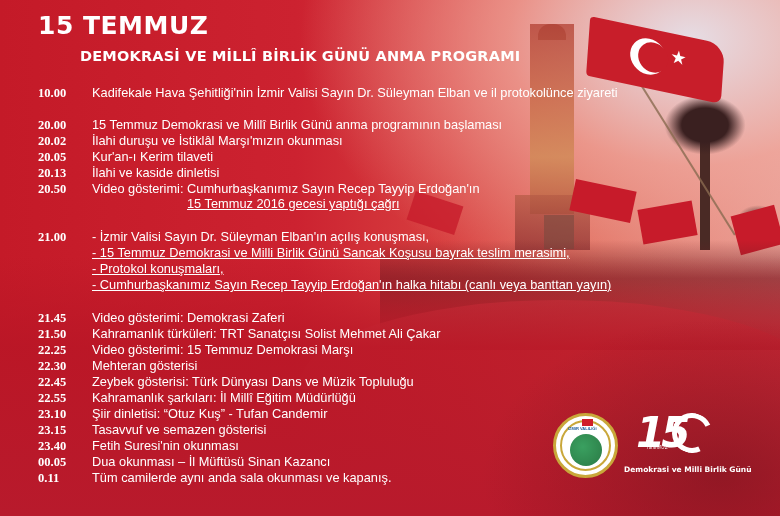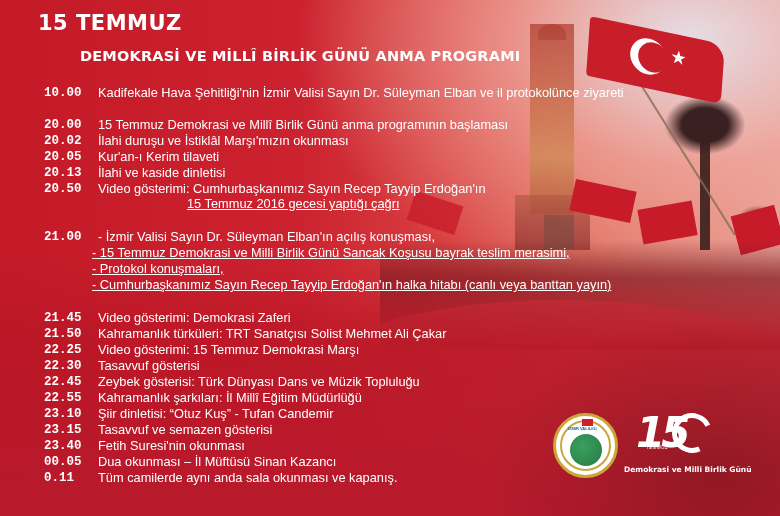--- a/index.html
+++ b/index.html
@@ -42,24 +42,24 @@
   .palm-trunk { position: absolute; left: 700px; top: 120px; width: 10px; height: 130px; background: #4a2a25; }
   .palm-leaves { position: absolute; left: 664px; top: 95px; width: 82px; height: 60px; border-radius: 50%; background: radial-gradient(ellipse, #3a2020 0%, #3a2020 40%, rgba(58,32,32,0) 70%); }
   .palm2 { position: absolute; left: 738px; top: 205px; width: 40px; height: 26px; border-radius: 50%; background: radial-gradient(ellipse,#3a2020 0%,rgba(58,32,32,0) 70%); }
   .crowd { position: absolute; left: 380px; top: 240px; width: 400px; height: 110px;
     background: linear-gradient(180deg, rgba(90,30,35,0.0) 0%, rgba(110,30,35,0.65) 35%, rgba(150,30,40,0.55) 100%); }
   .portrait { position: absolute; left: 544px; top: 215px; width: 30px; height: 34px; background: #7a4a40; opacity: 0.6; }
   .banner-sweep { position: absolute; left: 300px; top: 300px; width: 520px; height: 140px; border-radius: 50% 50% 0 0 / 60% 60% 0 0;
     background: linear-gradient(180deg, rgba(215,60,70,0.55), rgba(200,30,45,0)); }
 
   
-  .title { position: absolute; left: 38px; top: 11px; font-family: "DejaVu Sans", sans-serif; font-weight: bold; font-size: 21px; letter-spacing: 0.5px; }
+  .title { position: absolute; left: 38px; top: 11px; font-family: "DejaVu Sans", sans-serif; font-weight: bold; font-size: 25px; letter-spacing: 0.5px; }
   .subtitle { position: absolute; left: 38px; top: 48px; font-family: "DejaVu Sans", sans-serif; font-weight: bold; font-size: 14.5px; letter-spacing: 0.2px; margin-left: 42px; }
   .row { position: absolute; left: 38px; display: flex; font-size: 12.5px; line-height: 16px; white-space: nowrap; }
-  .time { width: 54px; font-family: Liberation Mono, monospace; font-weight: bold; font-size: 12.5px; margin-left: 6px; }
+  .time { width: 54px; font-family: Liberation Serif, serif; font-weight: bold; font-size: 12.5px; }
   .desc { font-family: "Liberation Sans", sans-serif; font-size: 12.8px; }
   .cont { position: absolute; font-size: 12.8px; line-height: 16px; white-space: nowrap; text-decoration: underline; }
 
   
   .seal { position: absolute; left: 553px; top: 413px; width: 65px; height: 65px; border-radius: 50%; background: #fff; border: 3px solid #c9a73a; }
   .seal-ring { position: absolute; inset: 4px; border-radius: 50%; border: 2px solid #c9a73a; }
   .seal-inner { position: absolute; left: 14px; top: 18px; width: 32px; height: 32px; border-radius: 50%; background: radial-gradient(circle at 40% 40%, #3aa060, #2a7a45); }
   .seal-flag { position: absolute; left: 26px; top: 3px; width: 11px; height: 7px; background: #d01f2a; }
   .seal-text { position: absolute; left: 12px; top: 10px; font-size: 4px; color: #1a5a9a; font-weight: bold; }
   .logo15 { position: absolute; left: 636px; top: 412px; width: 80px; height: 50px; font-style: italic; }
@@ -139,21 +139,21 @@
 <div class="row" style="top:326px">
   <span class="time">21.50</span>
   <span class="desc">Kahramanlık türküleri: TRT Sanatçısı Solist Mehmet Ali Çakar</span>
 </div>
 <div class="row" style="top:342px">
   <span class="time">22.25</span>
   <span class="desc">Video gösterimi: 15 Temmuz Demokrasi Marşı</span>
 </div>
 <div class="row" style="top:358px">
   <span class="time">22.30</span>
-  <span class="desc">Tasavvuf gösterisi</span>
+  <span class="desc">Mehteran gösterisi</span>
 </div>
 <div class="row" style="top:374px">
   <span class="time">22.45</span>
   <span class="desc">Zeybek gösterisi: Türk Dünyası Dans ve Müzik Topluluğu</span>
 </div>
 <div class="row" style="top:390px">
   <span class="time">22.55</span>
   <span class="desc">Kahramanlık şarkıları: İl Millî Eğitim Müdürlüğü</span>
 </div>
 <div class="row" style="top:406px">

